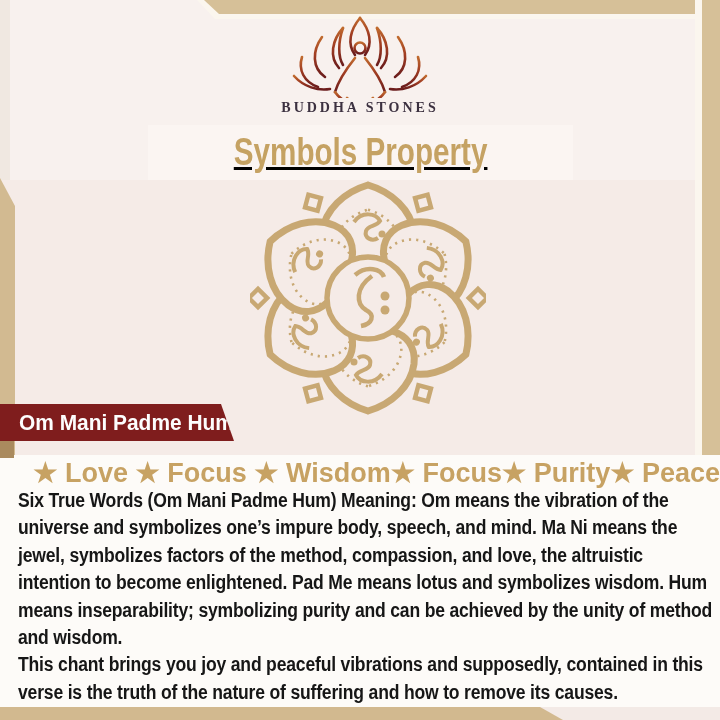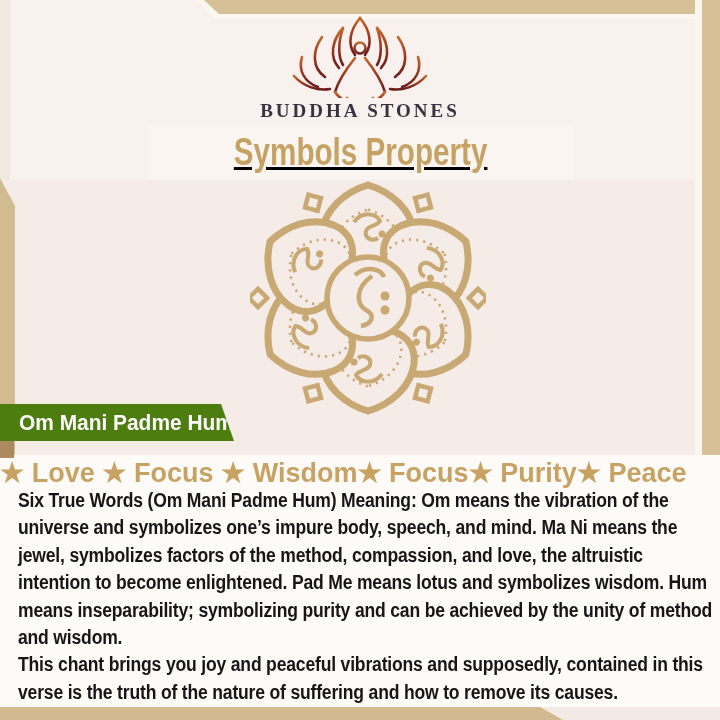--- a/index.html
+++ b/index.html
@@ -21,43 +21,43 @@
      border-radius:0 0 0 9px;}
   .left-strip{position:absolute;left:0;top:178px;width:15px;height:542px;background:#d2ba91;
      clip-path:polygon(0 0,15px 28px,15px 100%,0 100%);}
   .bottom-strip-pink{position:absolute;left:0;bottom:0;width:720px;height:13px;background:#f3eae6;}
   .bottom-band{position:absolute;left:0;bottom:0;width:720px;height:13px;background:#d2b98f;
      clip-path:polygon(0 0,540px 0,563px 100%,0 100%);}
 
   
   .logo{position:absolute;left:285px;top:10px;width:150px;height:88px;}
   .brand{position:absolute;left:0;top:100px;width:720px;text-align:center;
-     font-family:"Liberation Serif",serif;font-size:19px;letter-spacing:3px;
+     font-family:"Liberation Serif",serif;font-size:14px;letter-spacing:3px;
      color:#3c3140;font-weight:bold;}
 
   
   .title-band{position:absolute;left:148px;top:125px;width:425px;height:55px;background:#fbf5f2;
      display:flex;align-items:center;justify-content:center;text-decoration:underline;}
   .title{font-size:38px;font-weight:bold;color:#c5a263;white-space:nowrap;
      transform:scaleX(0.78);transform-origin:center;}
 
   
   .mandala{position:absolute;left:250px;top:180px;width:236px;height:236px;}
 
   
-  .ribbon{position:absolute;left:0;top:404px;width:234px;height:37px;background:#4d7c0f;
+  .ribbon{position:absolute;left:0;top:404px;width:234px;height:37px;background:#7f1d1d;
      clip-path:polygon(0 0,221px 0,234px 100%,0 100%);
      display:flex;align-items:center;}
   .ribbon-label{padding-left:20px;color:#fdfdfd;font-weight:bold;font-size:22px;
      white-space:nowrap;transform:scaleX(0.95);transform-origin:left center;}
   .ribbon-fold{position:absolute;left:0;top:441px;width:14px;height:17px;background:#aa8a5e;}
 
   
   .white-panel{position:absolute;left:0;top:455px;width:720px;height:253px;background:#fdfbf8;}
-  .keywords{position:absolute;left:0;top:457px;width:720px;text-align:left;
+  .keywords{position:absolute;left:0;top:457px;width:720px;text-align:right;
      font-size:27px;font-weight:bold;color:#c7a263;white-space:nowrap;}
   .description{position:absolute;left:18px;top:487px;width:775px;
      font-size:19.5px;font-weight:bold;color:#161616;line-height:27.4px;
      letter-spacing:-0.2px;transform:scaleX(0.9);transform-origin:left top;}
   .description p{margin:0;}
 </style>
 </head>
 <body>
 
 <div class="canvas">

